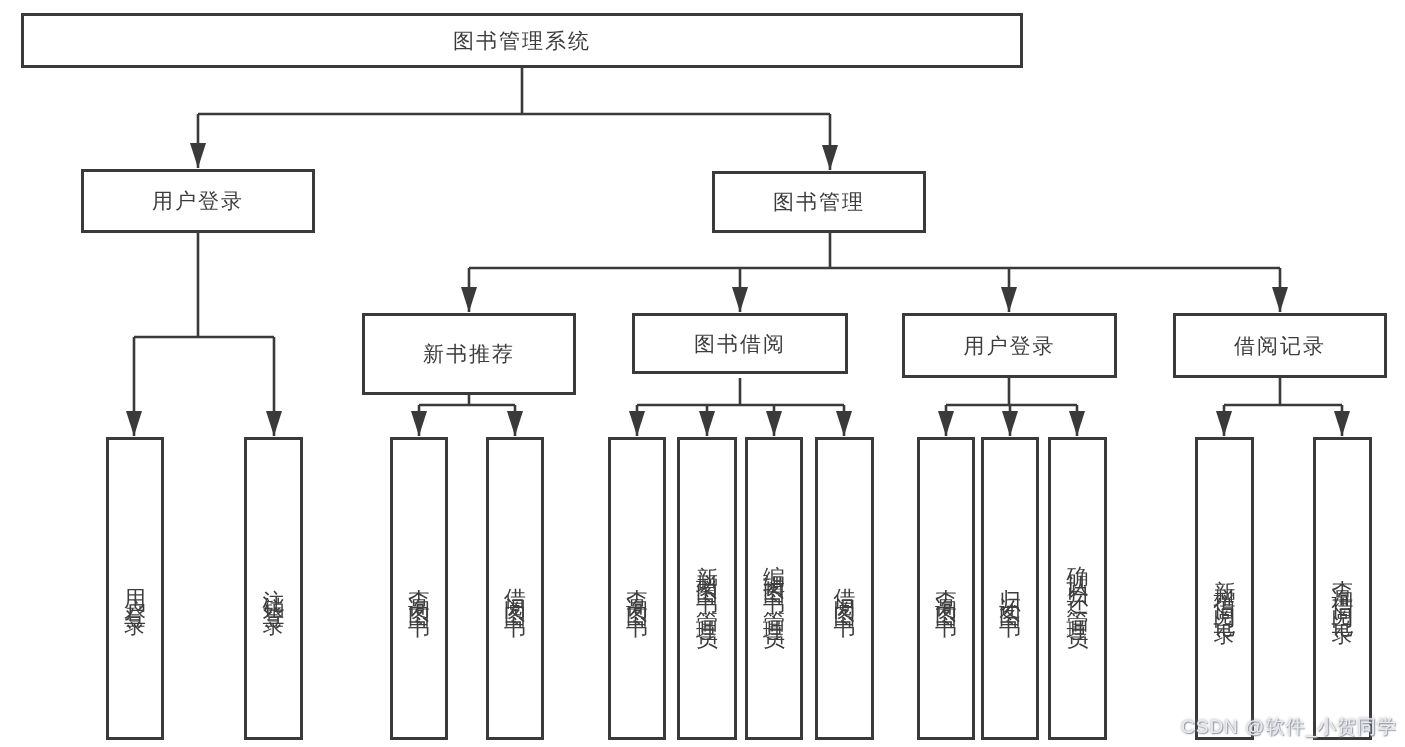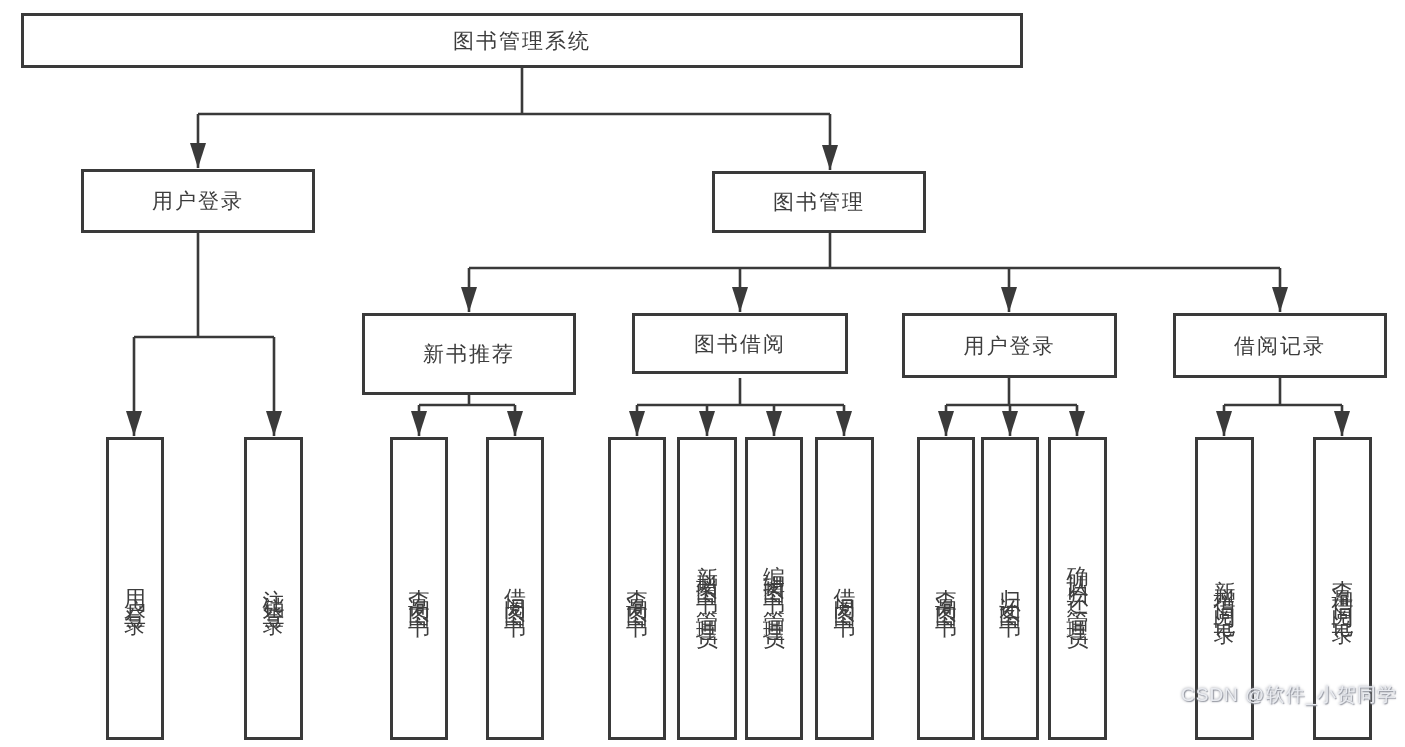--- a/index.html
+++ b/index.html
@@ -48,21 +48,21 @@
     stroke:var(--line);
     stroke-width:2.6;
     fill:none;
   }
   #wires marker path{
     fill:var(--line);
     stroke:none;
   }
   .watermark{
     position:absolute;
-    left:1181px;top:682px;
+    left:1181px;top:714px;
     font-size:19px;
     letter-spacing:1px;
     color:var(--wm);
     text-shadow:0 0 3px #8f929c,1px 1px 1px #9a9da6;
     z-index:3;
     white-space:nowrap;
   }
 </style>
 </head>
 <body>

